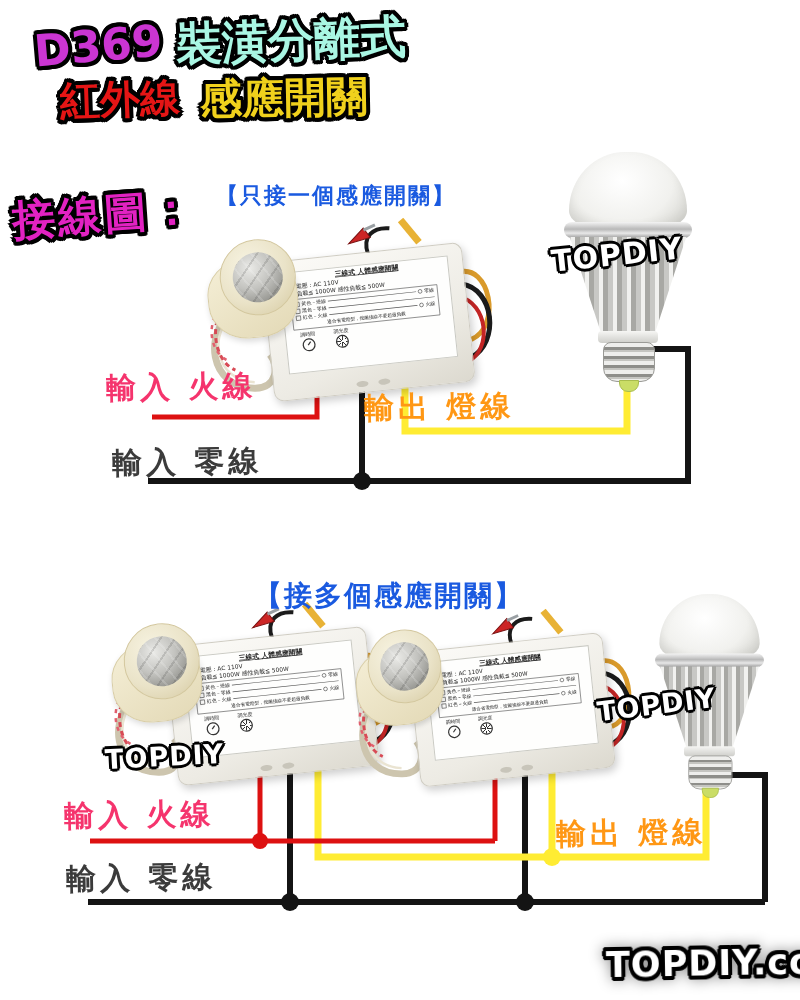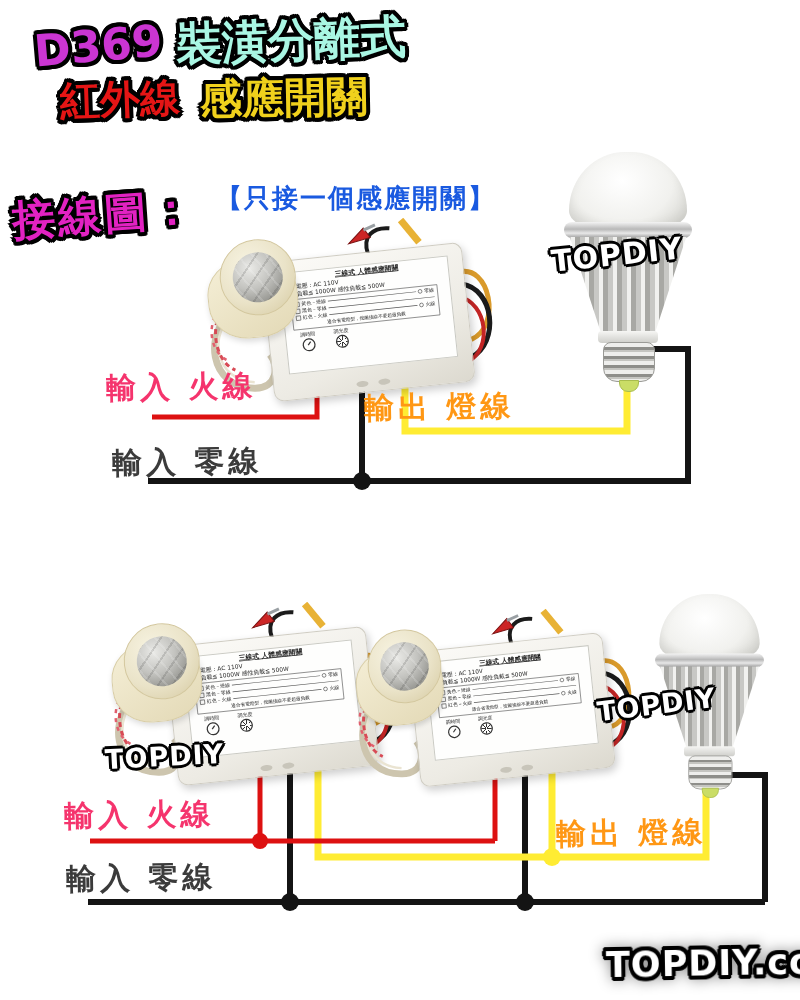--- a/index.html
+++ b/index.html
@@ -80,21 +80,22 @@
 
 <div class="page">
 
   <div class="tspan outl4" style="left: 34px; top: 20px; font-size: 44px; transform: rotate(-5deg); color: rgb(203, 53, 210);">D369</div>
   <div class="tspan outl4" style="left: 176px; top: 10px; font-size: 46px; transform: rotate(-2deg); color: rgb(169, 246, 227);">裝潢分離式</div>
   <div class="tspan outl4" style="left: 60px; top: 72px; font-size: 40px; transform: rotate(-2deg); color: rgb(229, 21, 21);">紅外線</div>
   <div class="tspan outl4" style="left: 200px; top: 70px; font-size: 42px; transform: rotate(-1deg); color: rgb(240, 209, 28);">感應開關</div>
 
   <div class="diagram-label outl4" style="left: 12px; top: 186px; font-size: 43px; transform: rotate(-4deg); color: rgb(226, 34, 194);">接線圖：</div>
 
-  <div class="heading" style="left: 216px; top: 181px; font-size: 26px; color: rgb(26, 90, 224);">【只接一個感應開關】</div>
+  <div class="heading" style="left: 216px; top: 181px; font-size: 22px; color: rgb(26, 90, 224);">【只接一個感應開關】</div>
+  <div class="heading" style="left: 254px; top: 577px; font-size: 28px; color: rgb(26, 90, 224);">【接多個感應開關】</div>
 
   <svg class="wires-overlay" width="800" height="1000" viewBox="0 0 800 1000">
 
     <path d="M652,349 L688,349 L688,481 L148,481" fill="none" stroke-width="6" style="stroke: rgb(20, 20, 20);"></path>
     <path d="M362,366 L362,481" fill="none" stroke-width="6" style="stroke: rgb(20, 20, 20);"></path>
 
     <path d="M405,366 L405,431 L627,431 L627,380" fill="none" stroke-width="7" style="stroke: rgb(255, 236, 51);"></path>
 
     <path d="M317,366 L317,417 L152,417" fill="none" stroke-width="5" style="stroke: rgb(221, 17, 17);"></path>
     <circle cx="362" cy="481" r="9" style="fill: rgb(20, 20, 20);"></circle>

